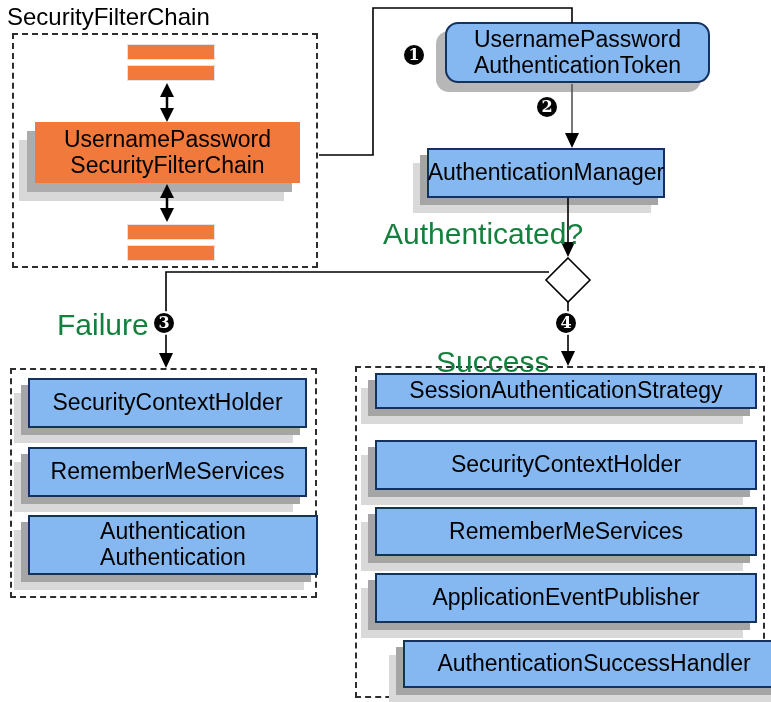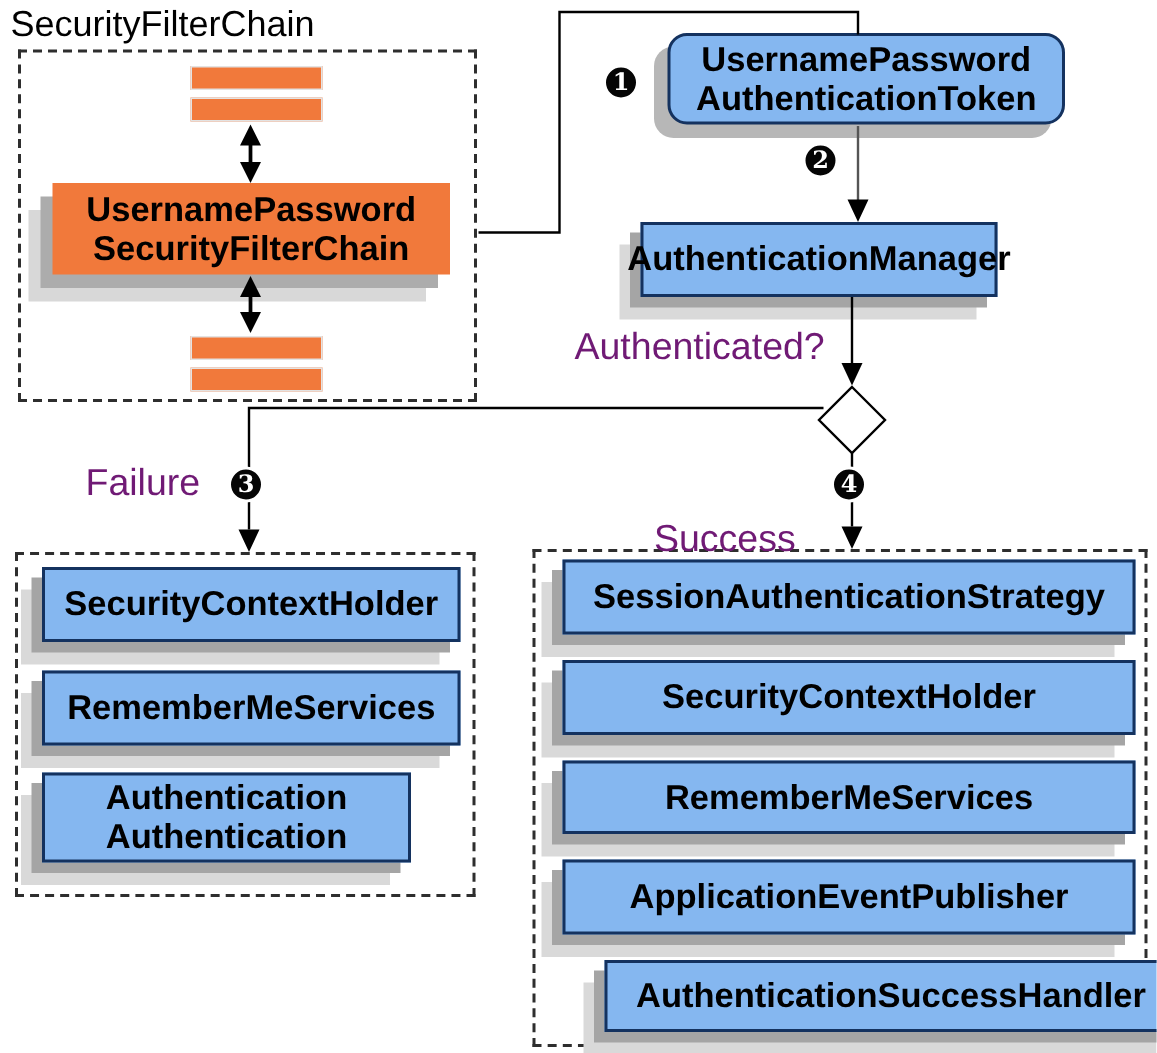--- a/index.html
+++ b/index.html
@@ -7,30 +7,30 @@
   .canvas { position:relative; width:771px; height:702px; background:#ffffff; overflow:hidden; }
 
   .chain-title { position:absolute; left:7px; top:3px; font-size:24px; color:#000000; }
 
   .dashed-panel { position:absolute; border:2px dashed #2e2e2e; }
 
   .bar { position:absolute; left:127px; width:88px; height:16px;
          background:#F1793B; border:1px solid #e3e3e3; }
 
   .node { position:absolute; display:flex; flex-direction:column; align-items:center;
-          justify-content:center; text-align:center; font-weight:bold; font-size:23px;
+          justify-content:center; text-align:center; font-weight:normal; font-size:23px;
           line-height:1.12; color:#000; background:#85B7F0; border:2px solid #14325F;
           box-shadow:-7px 7px 0 #A5A5A5, -14px 15px 0 #D9D9D9; }
   .node span { display:block; white-space:nowrap; }
 
   .orange-node { background:#F1793B; border:none;
                  box-shadow:-8px 9px 0 #ACACAC, -16px 18px 0 #D8D8D8; }
   .rounded-node { border-radius:13px; box-shadow:-9px 9px 0 #B7B7B7; }
 
-  .flow-label { position:absolute; font-size:25px; color:#701a75; white-space:nowrap; }
+  .flow-label { position:absolute; font-size:30px; color:#15803d; white-space:nowrap; }
 
   .badge { position:absolute; width:24px; height:24px; border-radius:50%;
            background:#050505; color:#fff; border:2px solid #fff;
            display:flex; align-items:center; justify-content:center;
            font-family:"DejaVu Serif", serif; font-weight:bold; font-size:16px;
            line-height:1; }
 
   svg.overlay { position:absolute; left:0; top:0; pointer-events:none; }
 </style>
 </head>
@@ -60,28 +60,28 @@
     <span>AuthenticationManager</span>
   </div>
 
   <div class="dashed-panel" style="left:10px; top:368px; width:307px; height:230px;">
     <div class="node" style="left:16px; top:8px; width:279px; height:50px;">
       <span>SecurityContextHolder</span>
     </div>
     <div class="node" style="left:16px; top:77px; width:279px; height:50px;">
       <span>RememberMeServices</span>
     </div>
-    <div class="node" style="left:16px; top:145px; width:246px; height:60px;">
+    <div class="node" style="left:16px; top:145px; width:290px; height:60px;">
       <span>Authentication</span>
       <span>Authentication</span>
     </div>
   </div>
 
   <div class="dashed-panel" style="left:355px; top:366px; width:410px; height:332px;">
-    <div class="node" style="left:18px; top:5px; width:382px; height:50px;">
+    <div class="node" style="left:18px; top:5px; width:382px; height:36px;">
       <span>SessionAuthenticationStrategy</span>
     </div>
     <div class="node" style="left:18px; top:72px; width:382px; height:50px;">
       <span>SecurityContextHolder</span>
     </div>
     <div class="node" style="left:18px; top:139px; width:382px; height:49px;">
       <span>RememberMeServices</span>
     </div>
     <div class="node" style="left:18px; top:205px; width:382px; height:50px;">
       <span>ApplicationEventPublisher</span>

